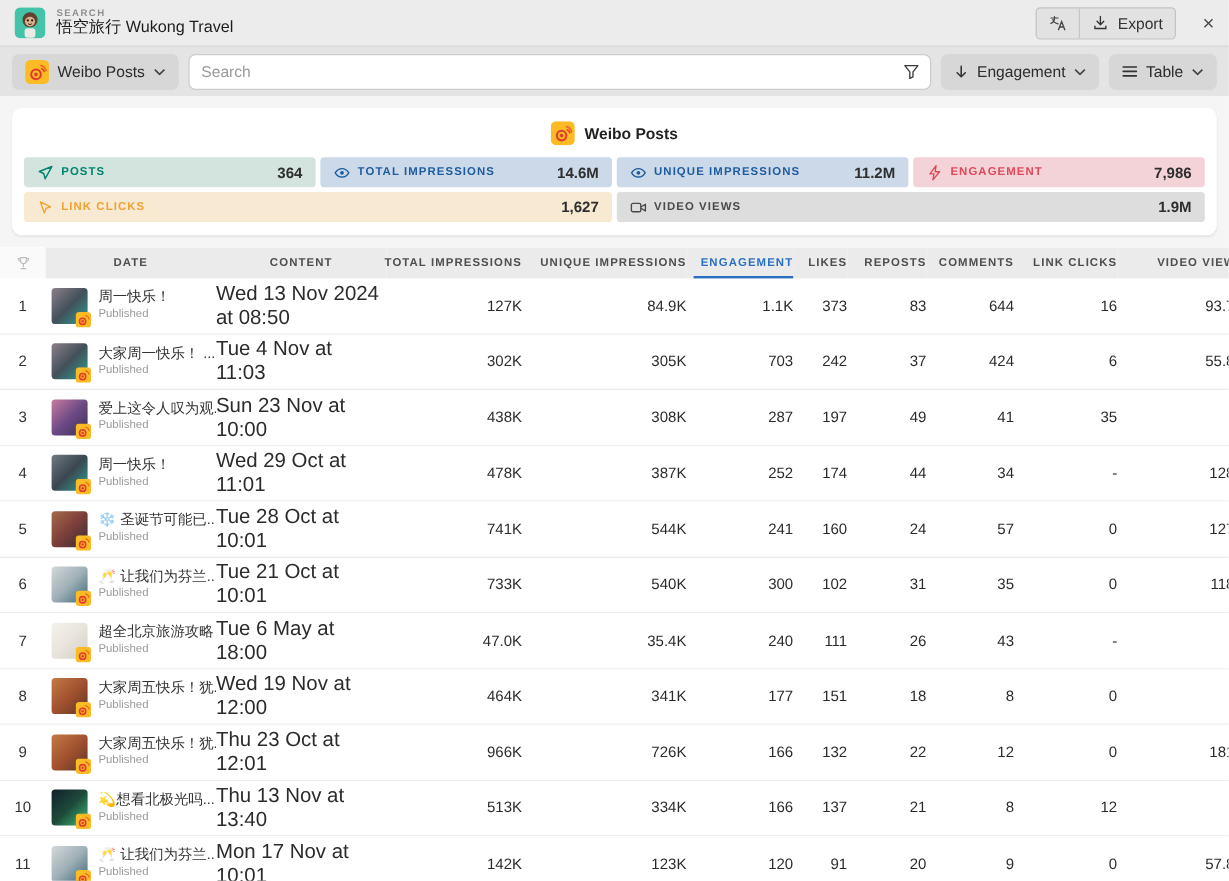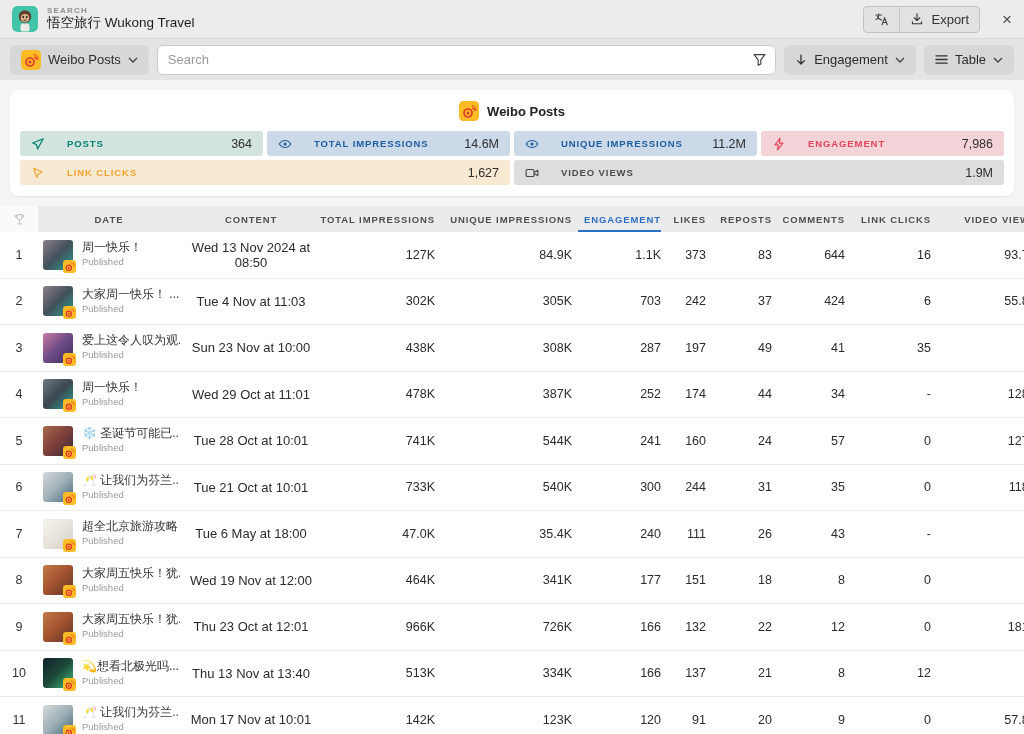--- a/index.html
+++ b/index.html
@@ -29,46 +29,46 @@
   .search-wrap { flex:1 1 auto; position:relative; }
   .search-wrap input { width:100%; height:30px; border:1px solid #cdcdcd; border-radius:6px; background:#fff; padding:0 32px 0 10px; font-size:13px; color:#333; font-family:inherit; outline:none; }
   .search-wrap input::placeholder { color:#9a9a9a; }
   .funnel { position:absolute; right:9px; top:7px; }
 
   
   .card { margin:10px; background:#fff; border-radius:8px; box-shadow:0 1px 2px rgba(0,0,0,.08); padding:11px 10px 11px; }
   .card-title { display:flex; align-items:center; justify-content:center; gap:8px; font-size:13px; font-weight:bold; color:#222; padding-bottom:10px; }
   .chip-row { display:flex; gap:4px; }
   .chip-row + .chip-row { margin-top:4px; }
-  .chip { flex:1 1 0; height:25px; border-radius:3px; display:flex; align-items:center; gap:22px; padding:0 11px; cursor:pointer; min-width:0; }
+  .chip { flex:1 1 0; height:25px; border-radius:3px; display:flex; align-items:center; gap:6px; padding:0 11px; cursor:pointer; min-width:0; }
   .chip-icon { width:14px; height:14px; flex:0 0 auto; }
   .chip-icon svg { width:14px; height:14px; }
   .chip-label { font-size:9.5px; font-weight:bold; letter-spacing:0.9px; white-space:nowrap; overflow:hidden; }
-  .chip-value { margin-left:auto; font-size:12.5px; font-weight:normal; color:#2e2e2e; white-space:nowrap; }
+  .chip-value { margin-left:auto; font-size:12.5px; font-weight:bold; color:#2e2e2e; white-space:nowrap; }
 
   
   .tablewrap { margin-top:9px; width:1024px; overflow:hidden; background:#fff; }
   .tgrid { display:grid; grid-template-columns:38px 142px 142px 113px 137px 89px 45px 66px 73px 86px 106px; width:1037px; align-items:center; }
   .thead { height:26px; background:#fff; }
   .th { height:26px; display:flex; align-items:center; background:#ebebeb; font-size:9.5px; font-weight:bold; letter-spacing:0.9px; color:#4e4e4e; white-space:nowrap; }
   .th.rank-h { background:#fafafa; justify-content:center; }
   .th.center { justify-content:center; }
   .th.right { justify-content:flex-end; }
   .th.sorted { color:#2a6fc2; position:relative; }
   .th.sorted::after { content:""; position:absolute; left:6px; right:0; bottom:0; height:2px; background:#2a6fc2; }
   .tr { height:46.5px; border-bottom:1px solid #ececec; background:#fff; cursor:pointer; }
   .td { font-size:12.5px; color:#2b2b2b; }
   .td.rank { text-align:center; color:#333; }
   .td.content { display:flex; align-items:center; gap:9px; padding-left:5px; min-width:0; }
   .thumb { width:30px; height:30px; border-radius:3px; position:relative; flex:0 0 auto; }
   .badge { position:absolute; right:-3px; bottom:-3px; width:13px; height:13px; }
   .meta { min-width:0; line-height:1.15; }
   .ptitle { display:block; font-size:12px; color:#333; white-space:nowrap; overflow:hidden; }
   .pstatus { display:block; font-size:9.5px; color:#9b9b9b; margin-top:2px; }
-  .td.date { font-size:13px;text-align:center; }
+  .td.date { font-size:17px; }
   .td.num { text-align:right; }
 </style>
 </head>
 <body>
 
 <header class="titlebar">
   <span class="avatar">
     <svg viewBox="0 0 26 26">
         <rect width="26" height="26" rx="5" fill="#43c3a7"></rect>
         <circle cx="13" cy="10.5" r="6.3" fill="#5f4130"></circle>
@@ -393,21 +393,21 @@
       </span>
       <span class="meta">
         <span class="ptitle">🥂 让我们为芬兰...</span>
         <span class="pstatus">Published</span>
       </span>
     </div>
     <div class="td date">Tue 21 Oct at 10:01</div>
     <div class="td num c-total_impressions">733K</div>
     <div class="td num c-unique_impressions">540K</div>
     <div class="td num c-engagement">300</div>
-    <div class="td num c-likes">244</div>
+    <div class="td num c-likes">102</div>
     <div class="td num c-reposts">31</div>
     <div class="td num c-comments">35</div>
     <div class="td num c-link_clicks">0</div>
     <div class="td num c-video_views">118K</div>
   </div>
 
   <div class="tr tgrid">
     <div class="td rank">7</div>
     <div class="td content">
       <span class="thumb" style="background: linear-gradient(135deg, rgb(244, 242, 238), rgb(232, 228, 220), rgb(212, 207, 196));">

